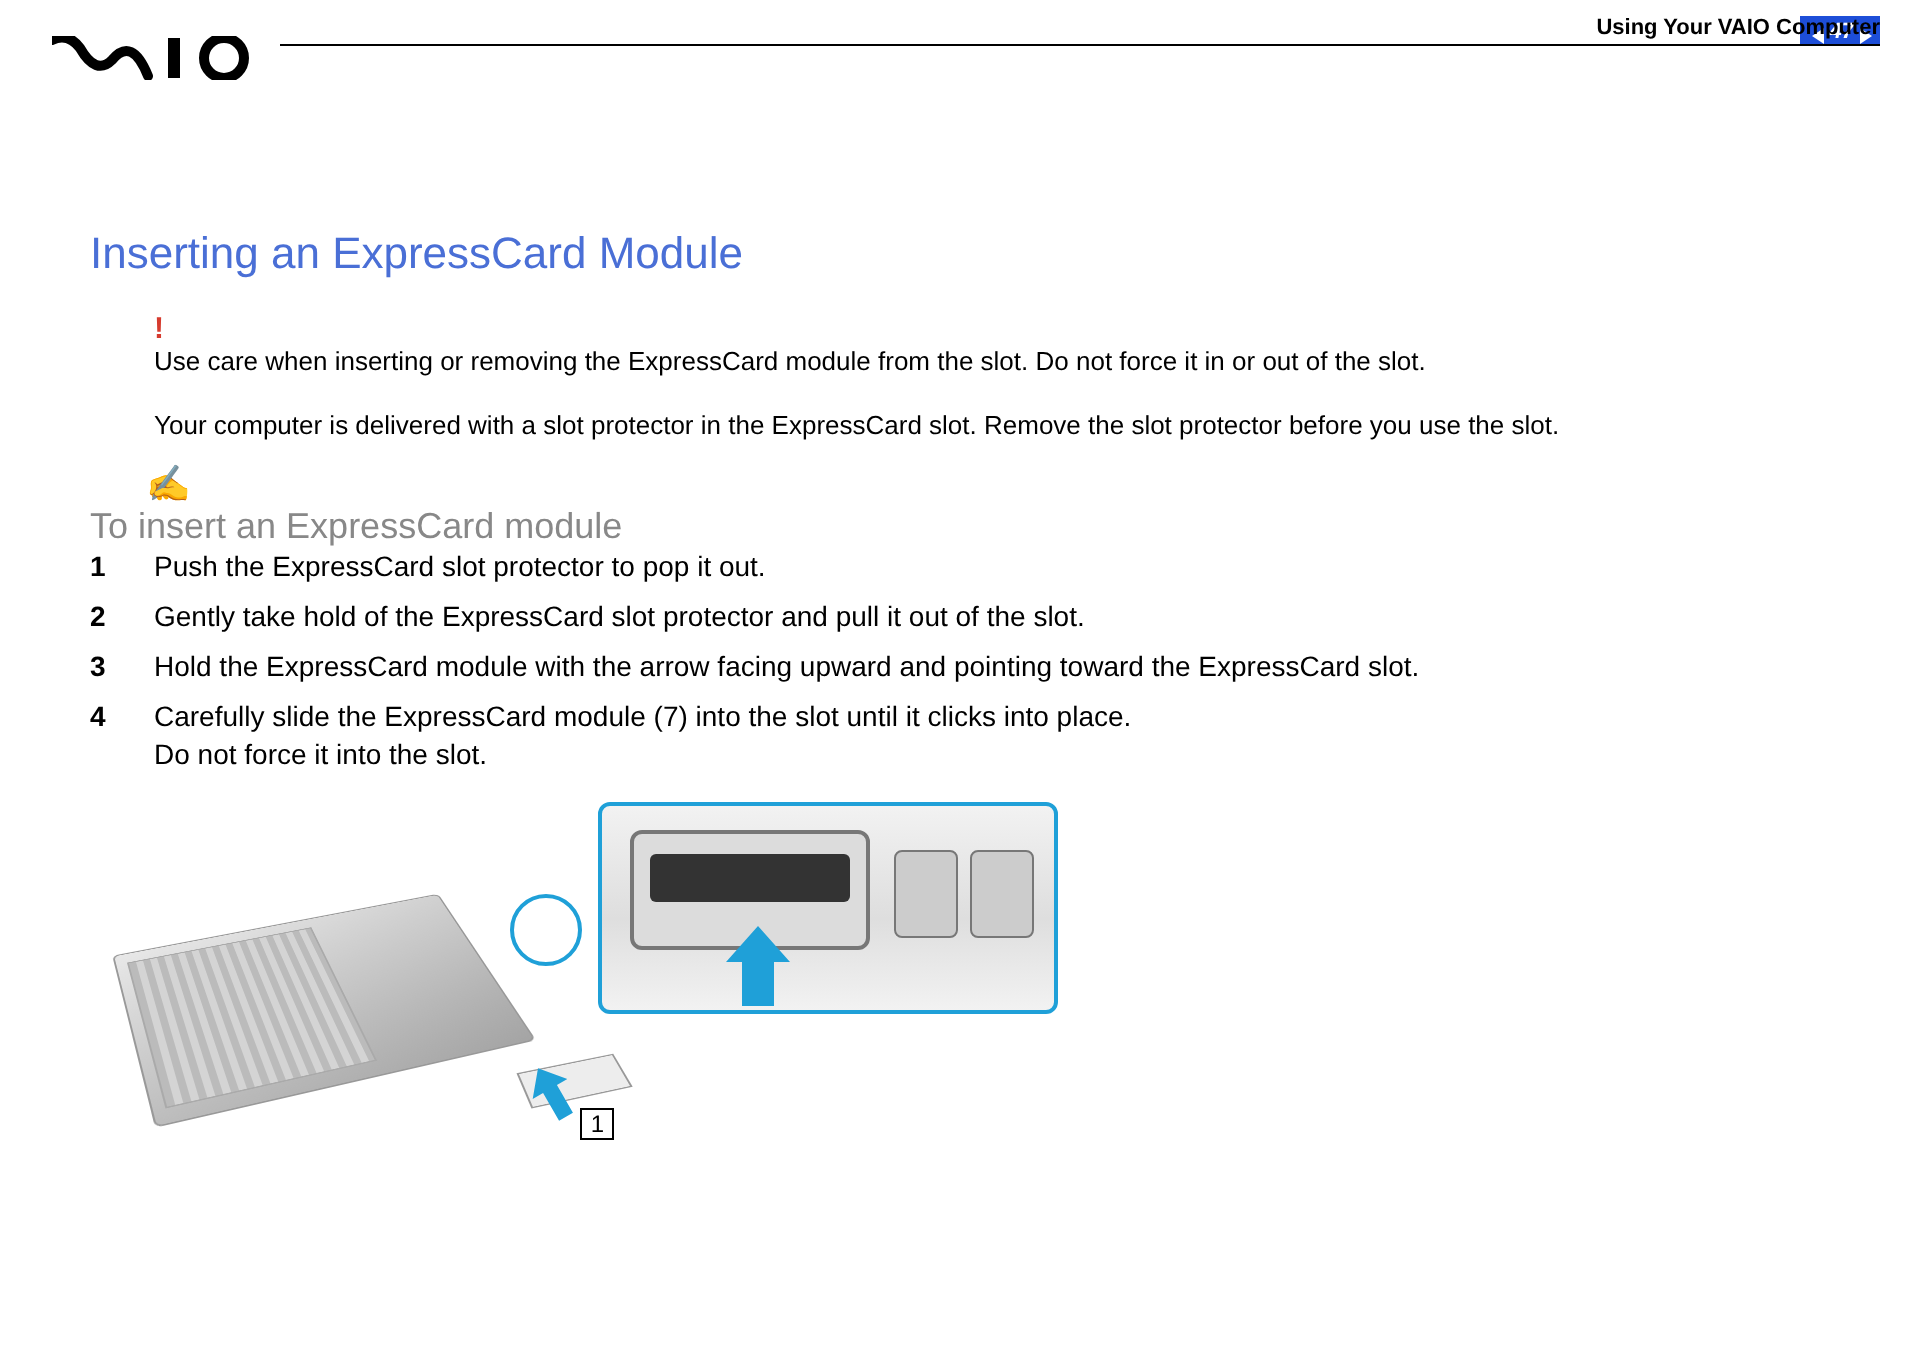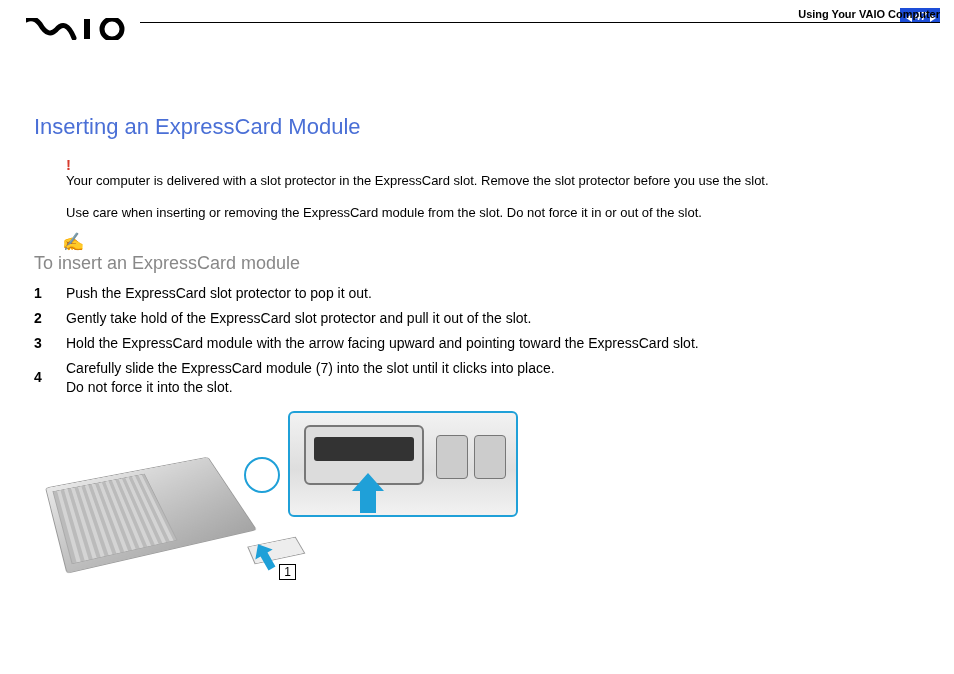--- a/index.html
+++ b/index.html
@@ -64,21 +64,21 @@
   }
   .header-breadcrumb {
     position: absolute;
     top: 8px;
     right: 14px;
     font-size: 11px;
     font-weight: bold;
     color: #000;
   }
   .content {
-    padding: 54px 34px 0 34px;
+    padding: 54px 34px 0 45px;
   }
   h1.title {
     color: #4a6fd6;
     font-size: 22px;
     font-weight: normal;
     margin-bottom: 18px;
   }
   .excl {
     color: #d63b2e;
     font-weight: bold;
@@ -99,33 +99,32 @@
     font-size: 18px;
     margin-left: 28px;
     display: block;
     line-height: 14px;
   }
   h2.subtitle {
     color: #888;
     font-size: 18px;
     font-weight: normal;
     margin-top: 4px;
-    margin-bottom: 10px;
+    margin-bottom: 0;
   }
   ol.steps {
     list-style: none;
     counter-reset: step;
     font-size: 14px;
   }
   ol.steps li {
     counter-increment: step;
     display: flex;
     margin-bottom: 6px;
     line-height: 1.35;
-    align-items: center;
   }
   ol.steps li::before {
     content: counter(step);
     font-weight: bold;
     min-width: 32px;
   }
   .figure {
     margin-top: 14px;
     margin-left: 32px;
     display: flex;
@@ -246,22 +245,22 @@
       <span class="tri-right"></span>
     </div>
   </div>
   <div class="header-breadcrumb">Using Your VAIO Computer</div>
 </div>
 
 <div class="content">
   <h1 class="title">Inserting an ExpressCard Module</h1>
 
   <span class="excl">!</span>
+  <p class="para">Use care when inserting or removing the ExpressCard module from the slot. Do not force it in or out of the slot.</p>
   <p class="para">Your computer is delivered with a slot protector in the ExpressCard slot. Remove the slot protector before you use the slot.</p>
-  <p class="para">Use care when inserting or removing the ExpressCard module from the slot. Do not force it in or out of the slot.</p>
 
   <span class="note-icon">✍</span>
 
   <h2 class="subtitle">To insert an ExpressCard module</h2>
 
   <ol class="steps">
     <li>
         <span>Push the ExpressCard slot protector to pop it out.</span>
       </li>
     <li>

